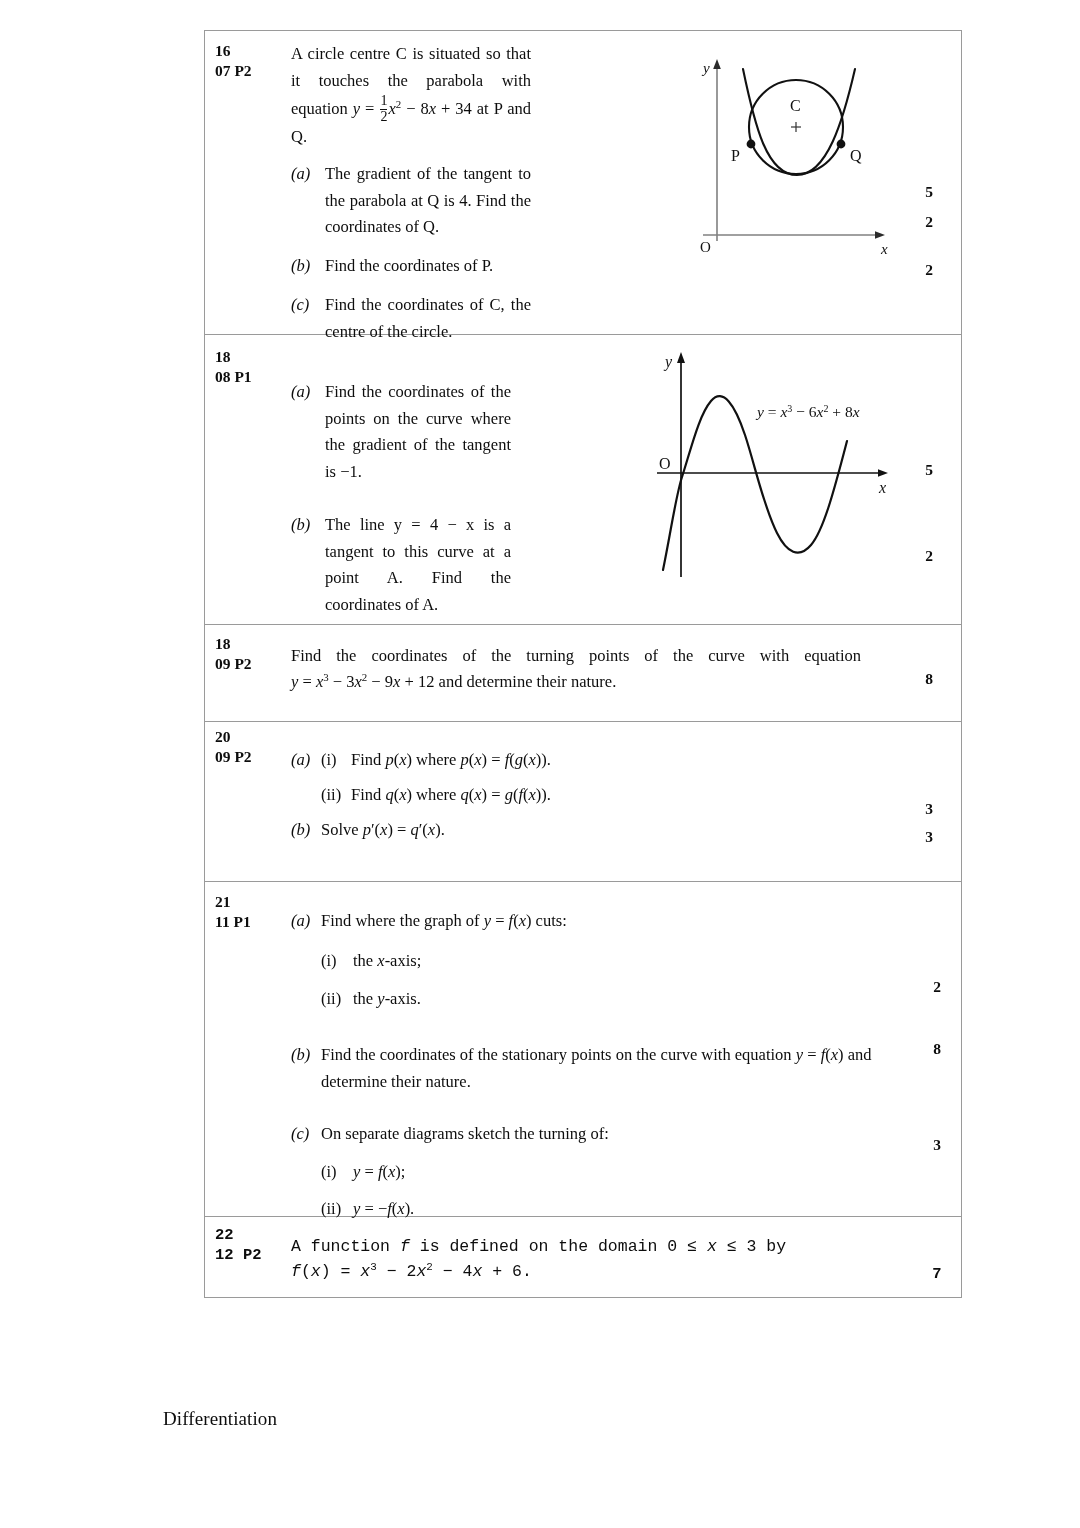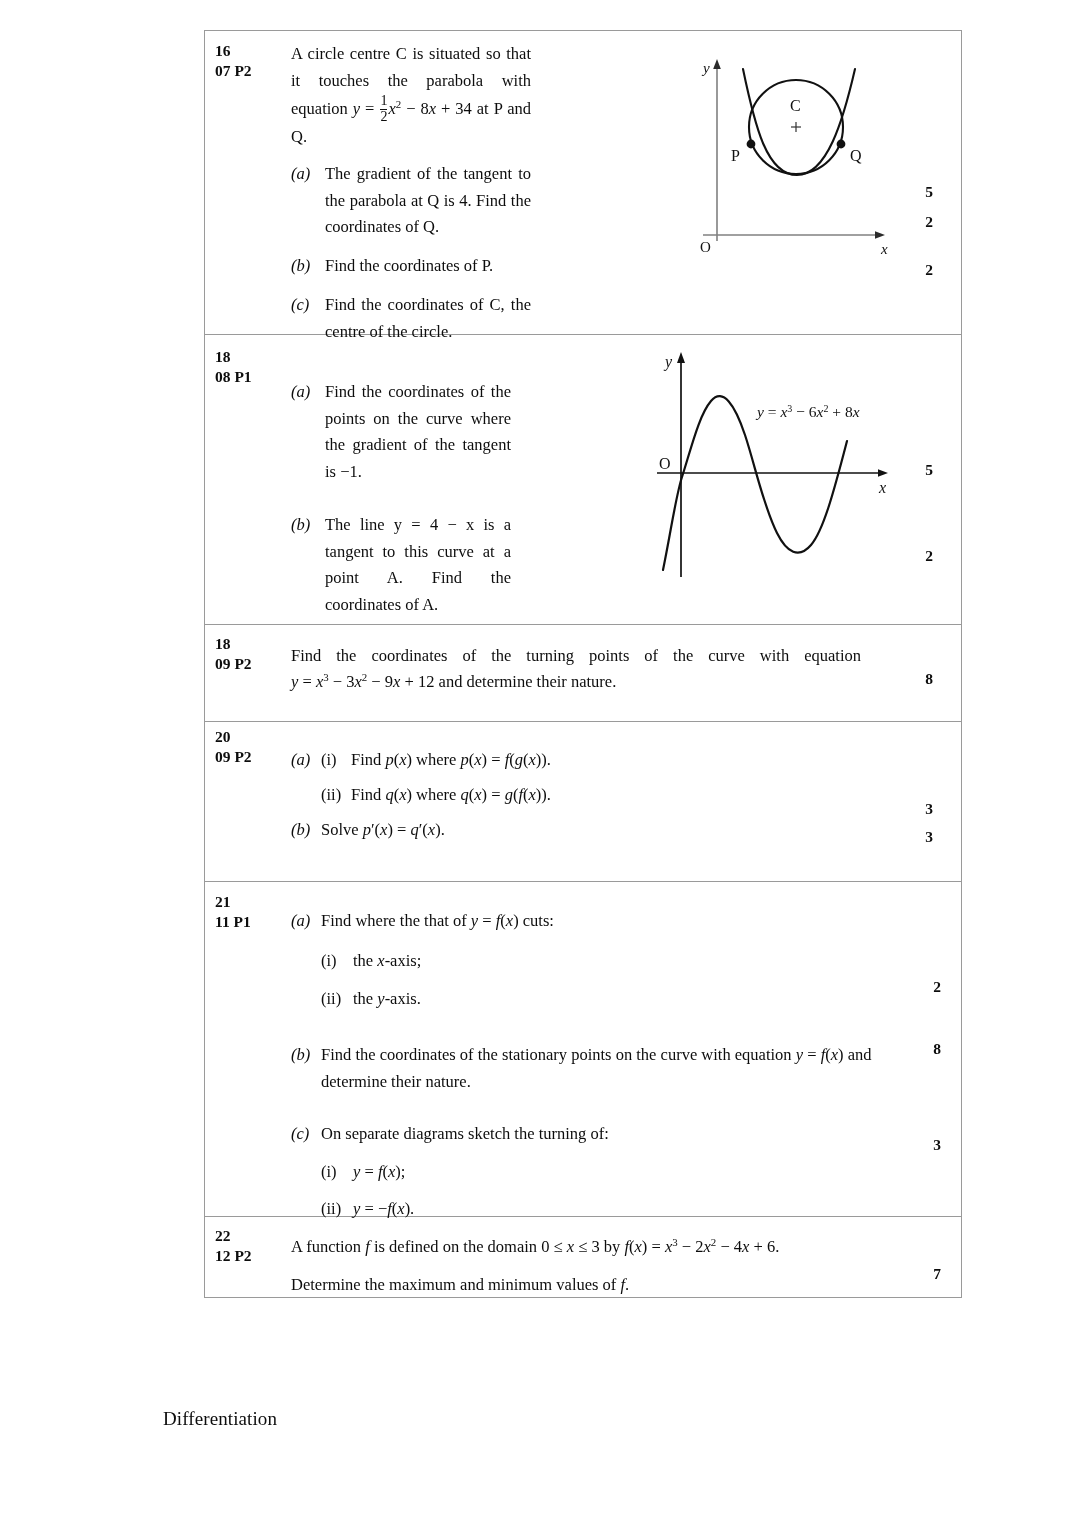--- a/index.html
+++ b/index.html
@@ -300,21 +300,21 @@
     <div class="ref" style="top:10px;">
       <span class="num">21</span>
       <span class="paper">11 P1</span>
     </div>
 
     <div class="qbody" style="top:18px; right:60px;">
 
       <div class="parts" style="margin-top:8px;">
         <div class="part" style="padding-left:30px; margin-bottom:0;">
           <span class="lbl">(<i>a</i>)</span>
-          <span><span>Find where the that of </span><i>y</i> = <i>f</i>(<i>x</i>)<span> cuts:</span></span>
+          <span><span>Find where the graph of </span><i>y</i> = <i>f</i>(<i>x</i>)<span> cuts:</span></span>
           <span class="subpart" style="display:block; padding-left:32px; margin-top:13px;">
             <span class="lbl">(i)</span>
             <span>the <i>x</i>-axis;</span>
           </span>
           <span class="subpart" style="display:block; padding-left:32px; margin-top:12px;">
             <span class="lbl">(ii)</span>
             <span>the <i>y</i>-axis.</span>
           </span>
         </div>
 
@@ -336,33 +336,30 @@
           </span>
         </div>
       </div>
     </div>
 
     <div class="mark" style="left:720px; top:96px;">2</div>
     <div class="mark" style="left:720px; top:158px;">8</div>
     <div class="mark" style="left:720px; top:254px;">3</div>
   </div>
 
-  <div class="qrow last" style="height:80px;">
+  <div class="qrow last" style="height:80px;font-family:Liberation Mono, monospace;">
     <div class="ref" style="top:9px;">
       <span class="num">22</span>
       <span class="paper">12 P2</span>
     </div>
 
     <div class="qbody" style="top:18px; right:60px;">
       <p class="stem" style="line-height:1.5;">
         A function <i>f</i> is defined on the domain <span class="nb">0 ≤ <i>x</i> ≤ 3</span> by <span class="nb"><i>f</i>(<i>x</i>) = <i>x</i><sup>3</sup> − 2<i>x</i><sup>2</sup> − 4<i>x</i> + 6.</span>
       </p>
-      <p class="stem" style="line-height:1.5; margin-top:13px;">
-        Determine the maximum and minimum values of <i>f</i>.
-      </p>
     </div>
 
     <div class="mark" style="left:720px; top:48px;">7</div>
   </div>
 
 </div>
 
 <div class="footer-label">Differentiation</div>
 
 </body></html>

